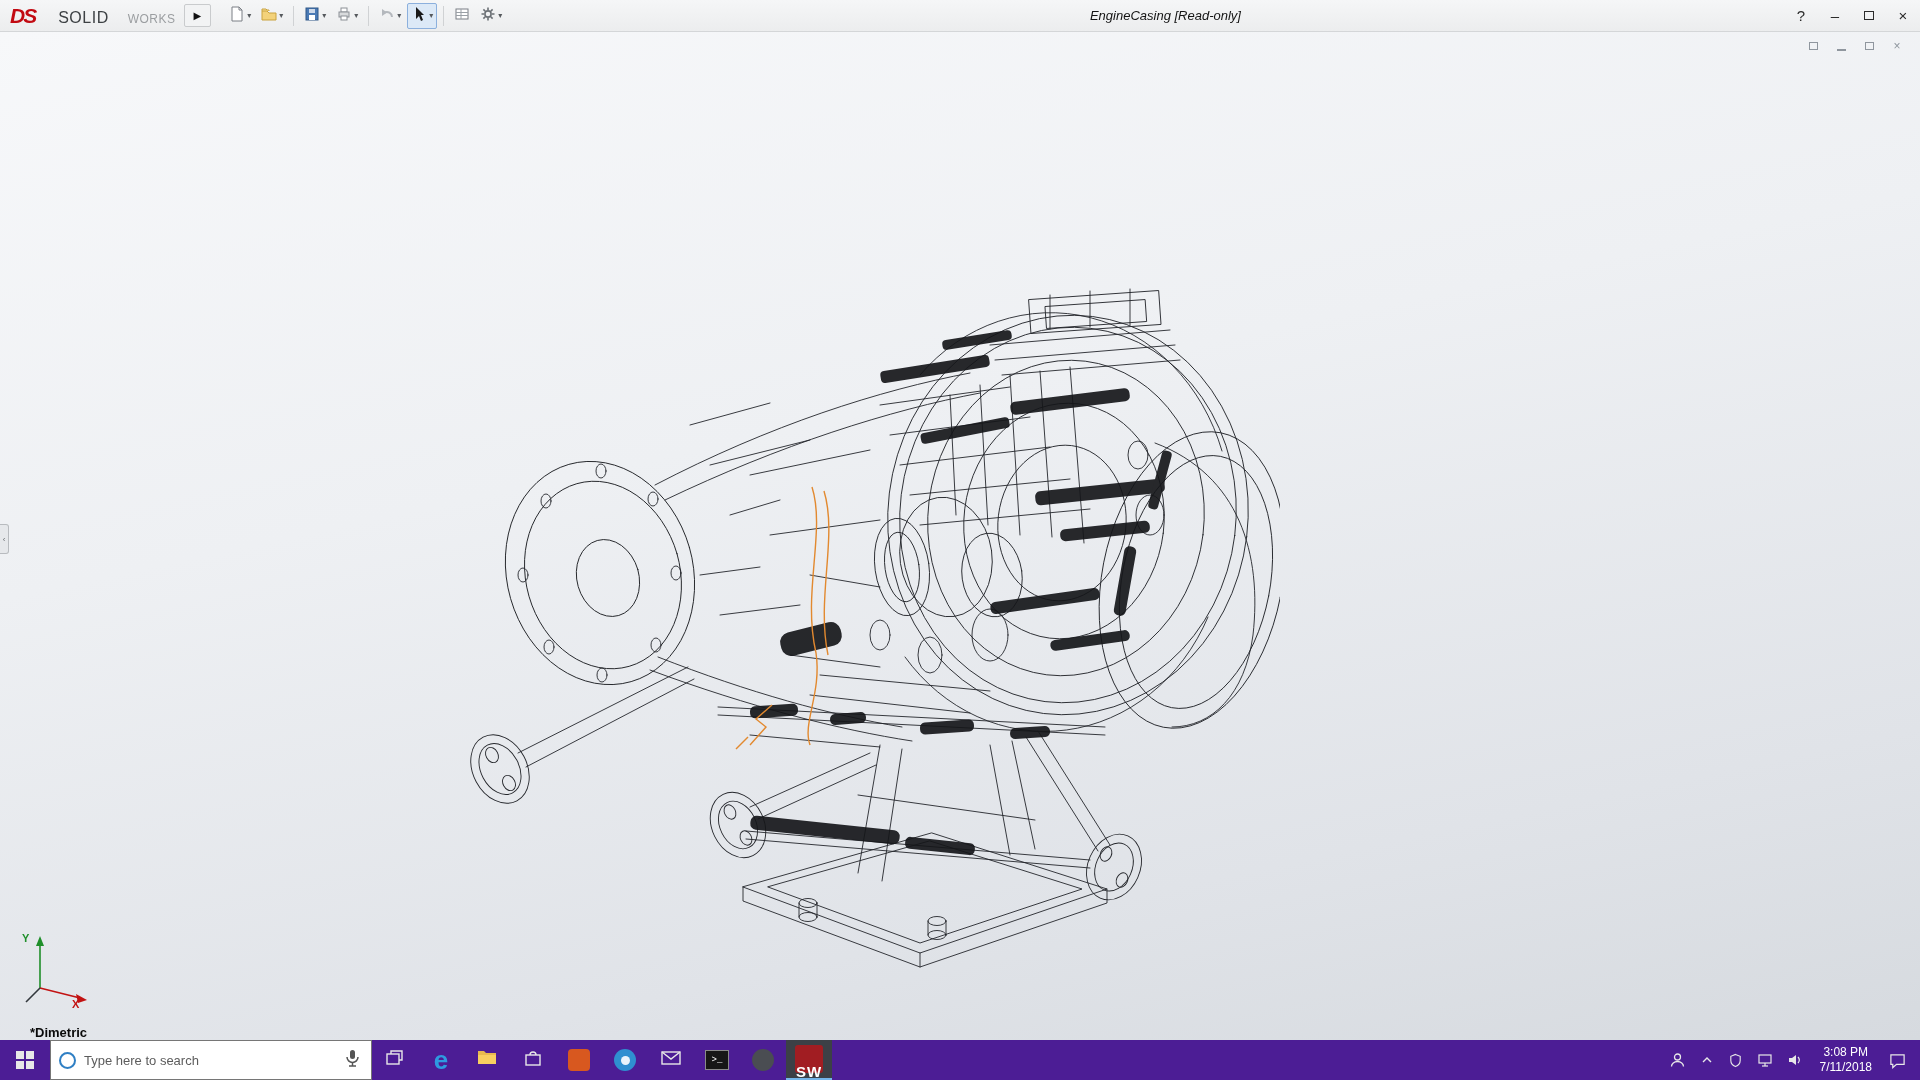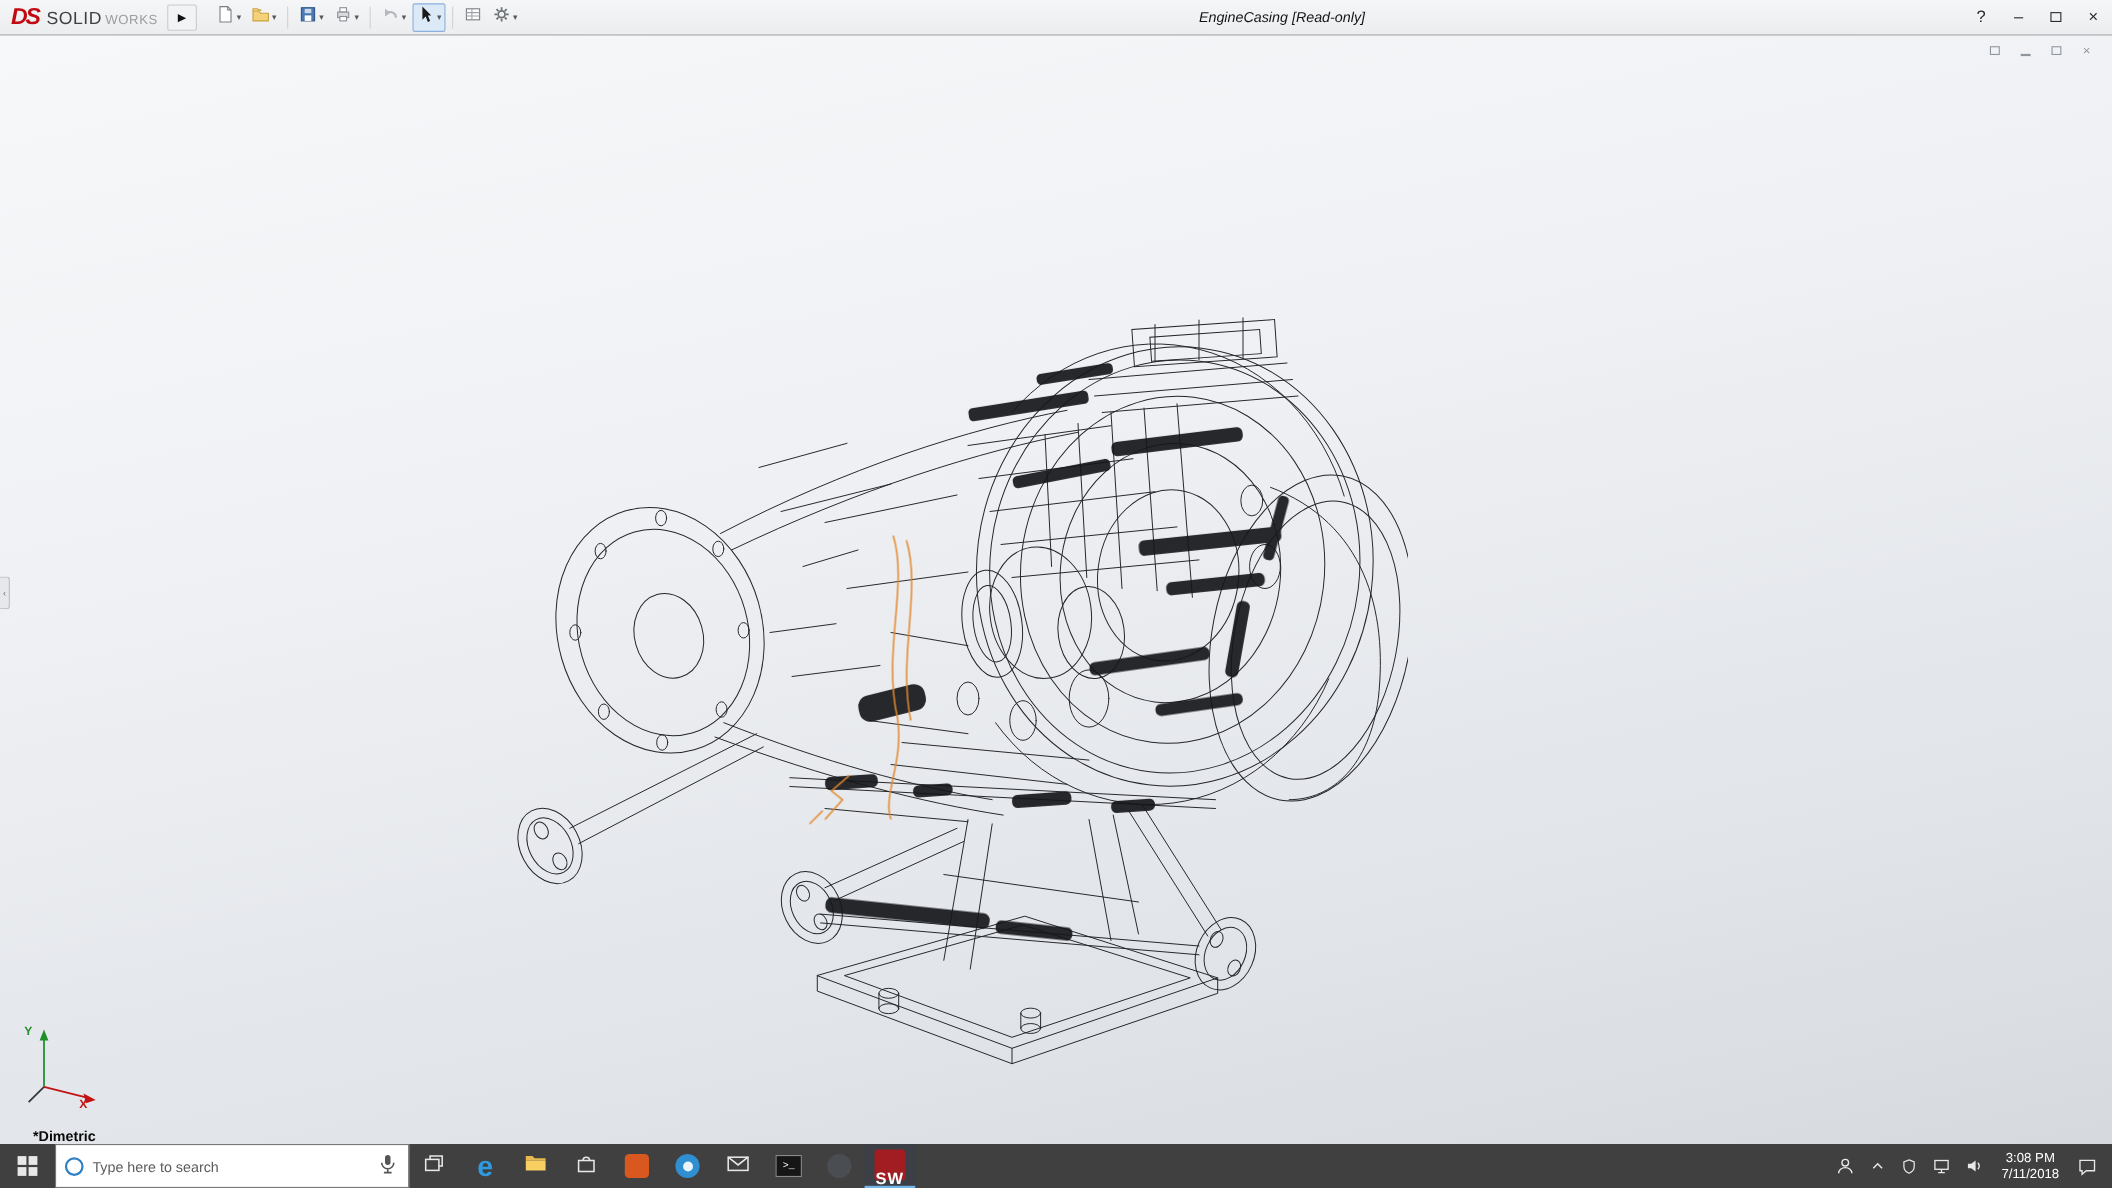--- a/index.html
+++ b/index.html
@@ -8,21 +8,21 @@
     font-family: "Liberation Sans", sans-serif;
     background: #000;
   }
   
   .titlebar {
     position: absolute; top: 0; left: 0; right: 0; height: 32px;
     background: linear-gradient(#f5f6f7, #ecedee);
     border-bottom: 1px solid #d4d6d8;
     display: flex; align-items: center;
   }
-  .logo { display: flex; align-items: baseline; padding: 0 8px 0 10px; gap: 3px; }
+  .logo { display: flex; align-items: baseline; padding: 0 8px 0 10px; gap: 19px; }
   .logo-mark { font-style: italic; font-weight: bold; color: #c20a12; font-size: 21px; letter-spacing: -2px; margin-right: 4px; }
   .logo-solid { font-weight: normal; color: #3d4144; font-size: 16px; letter-spacing: .5px; }
   .logo-works { color: #9b9ea1; font-size: 12px; letter-spacing: .5px; }
   .flyout { font-size: 10px; color: #111; padding: 5px 9px; margin-right: 14px; border: 1px solid #c9cbcd; background:#f2f3f4; border-radius:2px; cursor: default; }
   .toolbar { display: flex; align-items: center; gap: 2px; }
   .tbtn { display: flex; align-items: center; height: 26px; padding: 0 3px; border-radius: 2px; border: 1px solid transparent; }
   .tbtn.pressed { background: #dce9f7; border: 1px solid #8cb0dd; }
   .tbtn .dd { font-size: 8px; color: #55595d; margin-left: 2px; }
   .tsep { width: 1px; height: 20px; background: #d0d2d4; margin: 0 4px; }
   .doc-title { position: absolute; left: 60.7%; transform: translateX(-50%); font-size: 13px; color: #141414; white-space: nowrap; font-style: italic; }
@@ -48,21 +48,21 @@
   }
   .orientation-label { position: absolute; left: 30px; bottom: 0; font-size: 13px; font-weight: 600; color: #0a0a0a; }
   .triad { position: absolute; left: 14px; bottom: 26px; width: 86px; height: 86px; }
   .triad-y-label { position: absolute; left: 22px; bottom: 96px; color: #1f8f2a; font-size: 11px; font-weight: bold; }
   .triad-x-label { position: absolute; left: 72px; bottom: 30px; color: #c21212; font-size: 11px; font-weight: bold; }
   .model-svg { position: absolute; left: 450px; top: 243px; }
 
   
   .taskbar {
     position: absolute; left: 0; right: 0; bottom: 0; height: 40px;
-    background: #404040; display: flex; align-items: stretch; color: #e8e8e8;
+    background: #4c1d95; display: flex; align-items: stretch; color: #e8e8e8;
   }
   .tb-start { width: 50px; display: flex; align-items: center; justify-content: center; }
   .winlogo { display: grid; grid-template-columns: 8px 8px; grid-template-rows: 8px 8px; gap: 1.5px; }
   .winlogo span { background: #e8e8e8; }
   .tb-search { width: 322px; background: #fff; border: 1px solid #767676; display: flex; align-items: center; padding: 0 8px; gap: 8px; }
   .cortana-ring { width: 17px; height: 17px; border-radius: 50%; border: 2.5px solid #2f7fc4; flex-shrink: 0; }
   .tb-search input { border: none; outline: none; flex: 1; font-size: 13px; color: #444; font-family: "Liberation Sans", sans-serif; background: transparent; }
   .tb-search input::placeholder { color: #5c5c5c; }
   .tb-app { width: 46px; display: flex; align-items: center; justify-content: center; position: relative; }
   .tb-app.active { background: #3c4046; border-bottom: 2px solid #75b6ea; }

